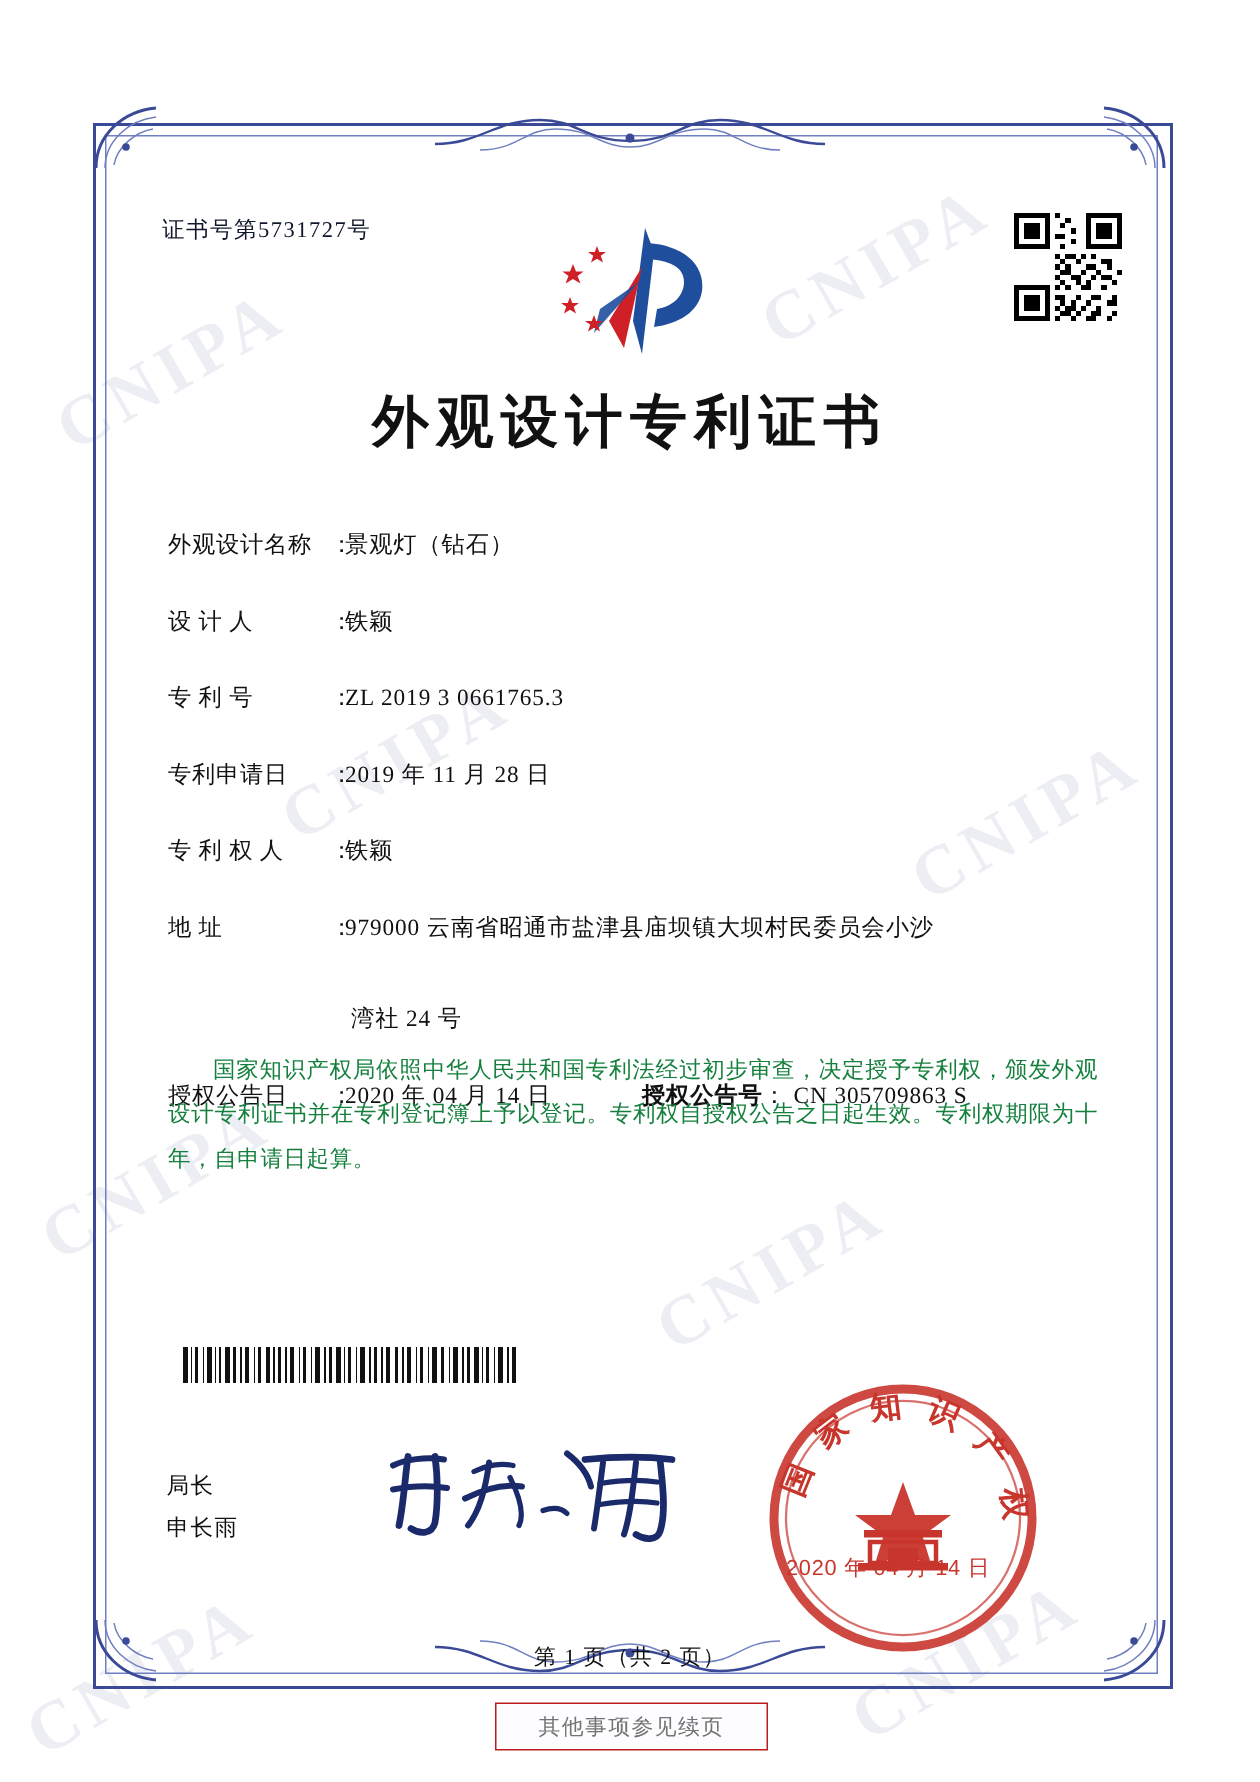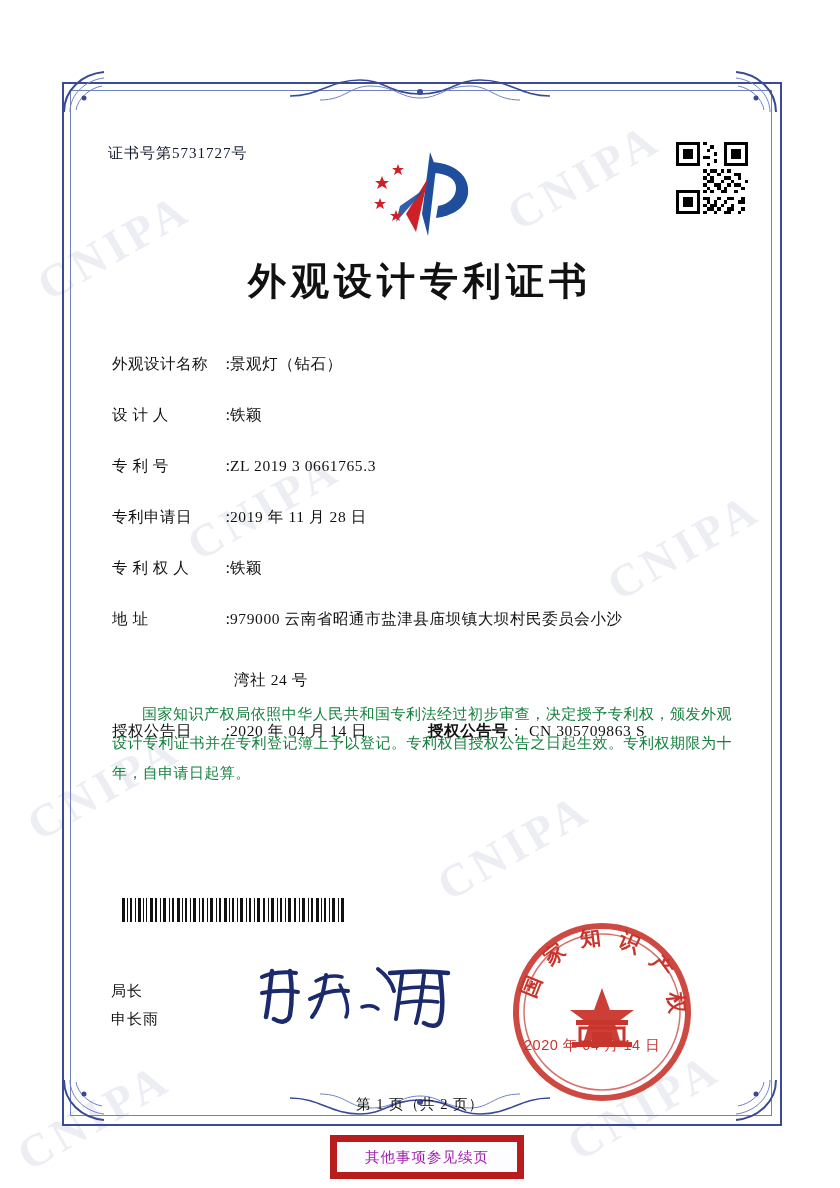--- a/index.html
+++ b/index.html
@@ -235,28 +235,28 @@
     font-size: 14.5px;
     color: #111;
     letter-spacing: 1px;
   }
   .footer-note {
     position: absolute;
     left: 330px;
     top: 1135px;
     width: 180px;
     height: 30px;
-    border: 7px solid #b91c1c;
+    border: 1px solid #b91c1c;
     background: #fdfdff;
     display: flex;
     align-items: center;
     justify-content: center;
     font-size: 14.5px;
     letter-spacing: 1px;
-    color: #a21caf;
+    color: #737373;
   }
 </style>
 </head>
 <body>
 
 <div class="page">
 
   <div class="watermark wm1">CNIPA</div>
   <div class="watermark wm2">CNIPA</div>
   <div class="watermark wm3">CNIPA</div>

